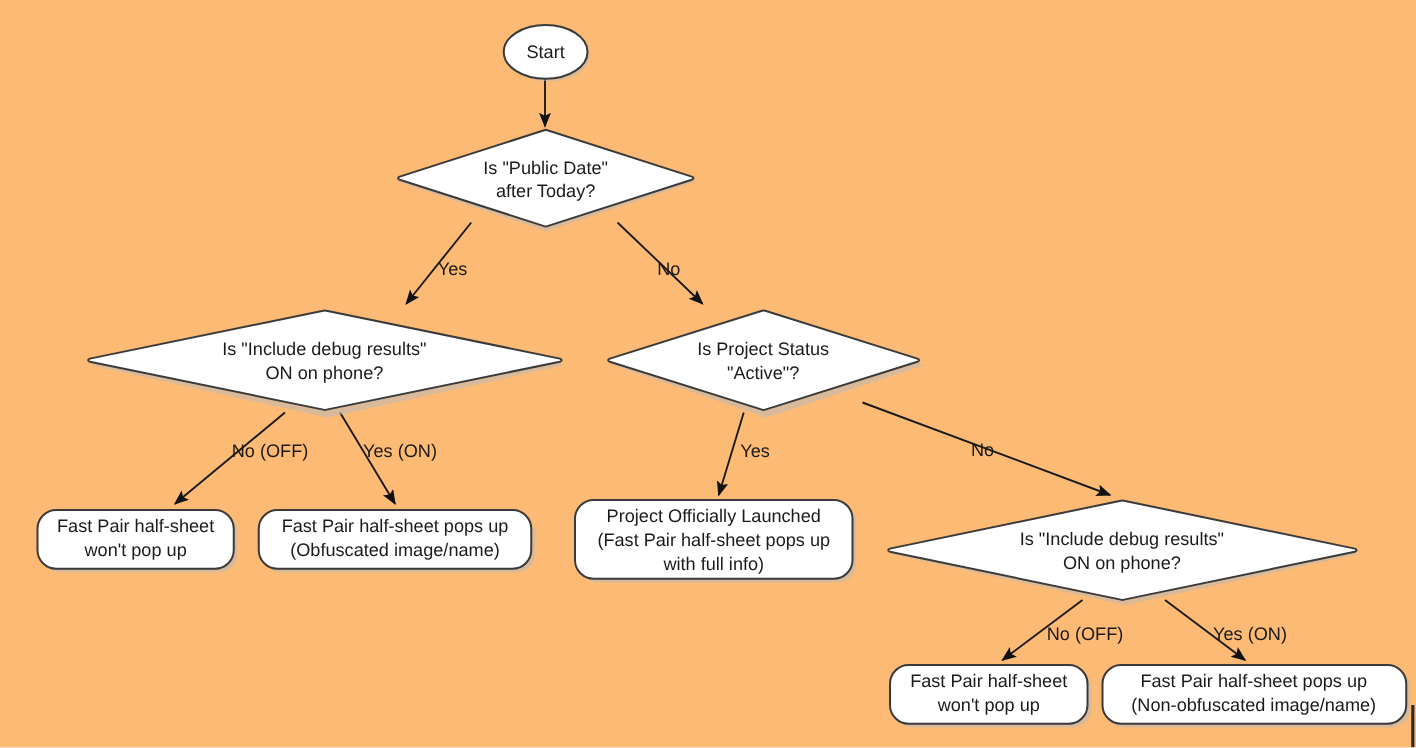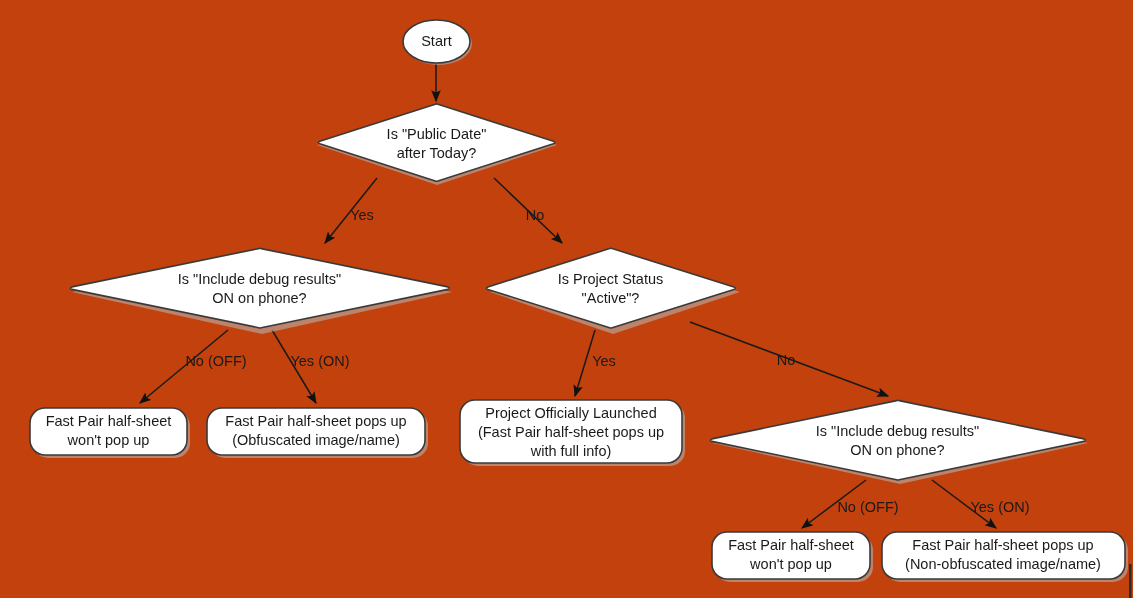--- a/index.html
+++ b/index.html
@@ -10,21 +10,21 @@
   body {
     width: 1133px;
     height: 598px;
     overflow: hidden;
     font-family: "Liberation Sans", sans-serif;
   }
   #canvas {
     position: relative;
     width: 1133px;
     height: 598px;
-    background: #c2410c;
+    background: #fdba74;
   }
   svg#flow {
     position: absolute;
     top: 0;
     left: 0;
     width: 1133px;
     height: 598px;
     display: block;
   }
   .shape-stroke {

